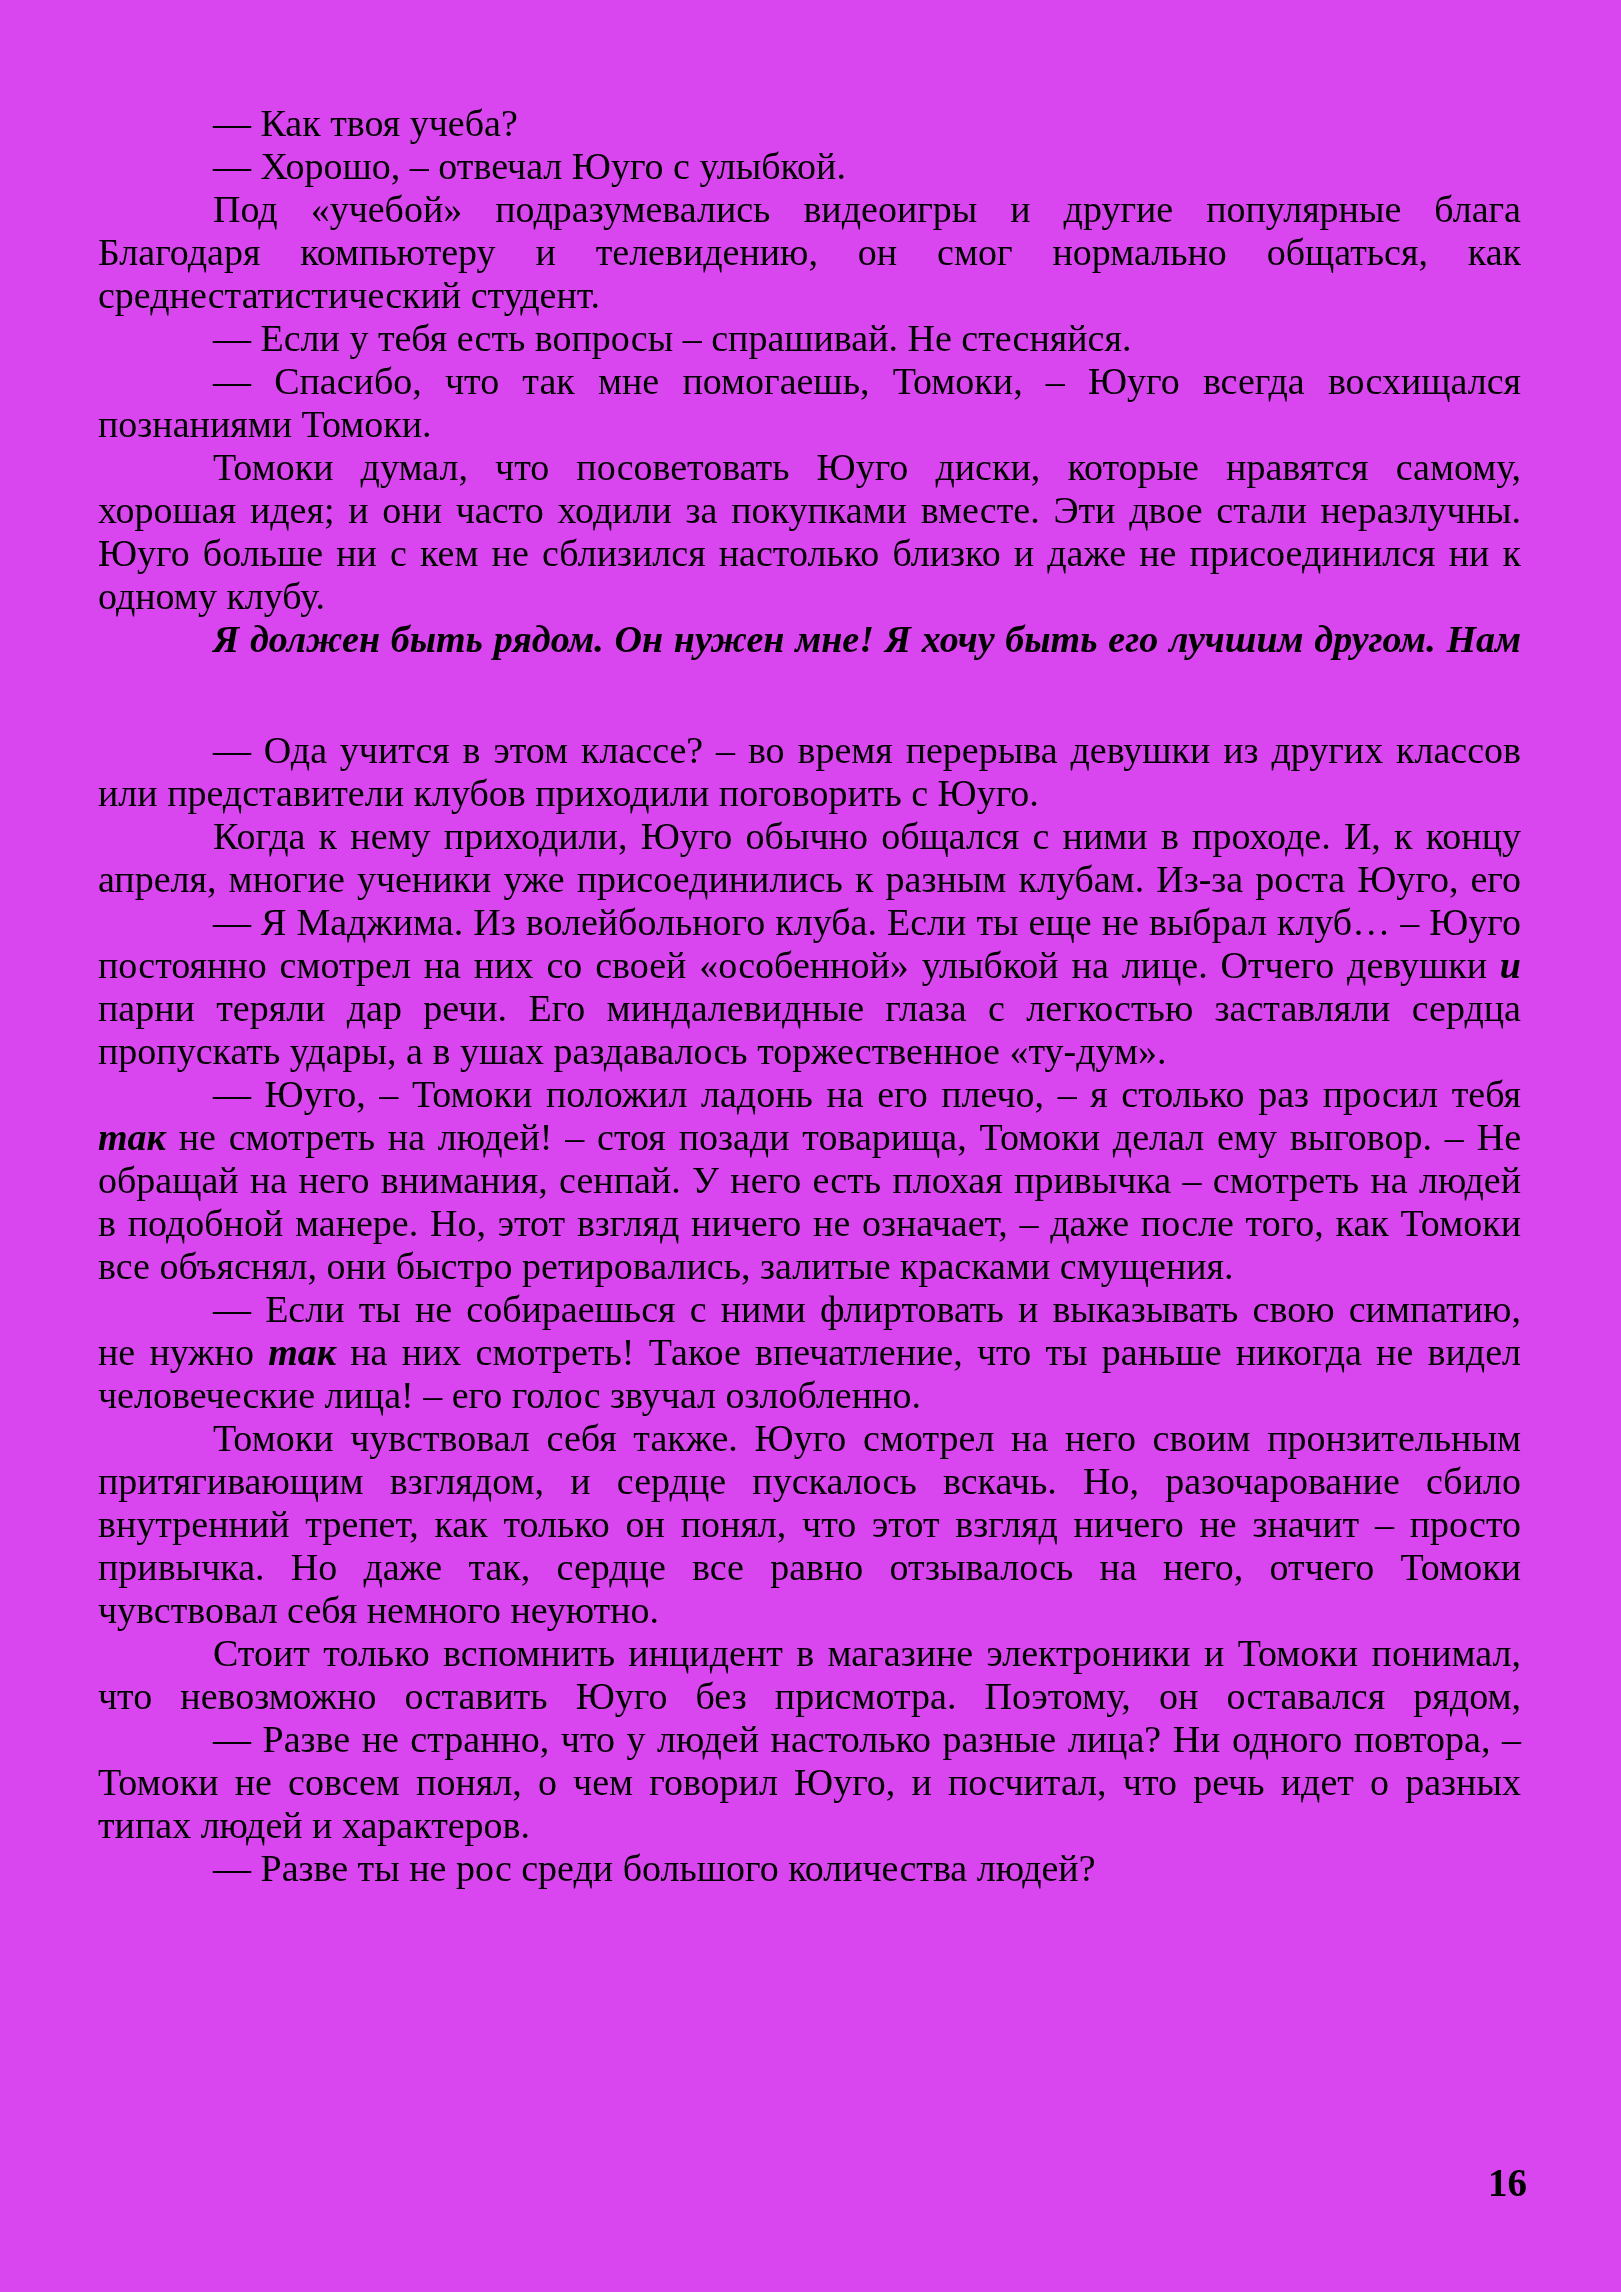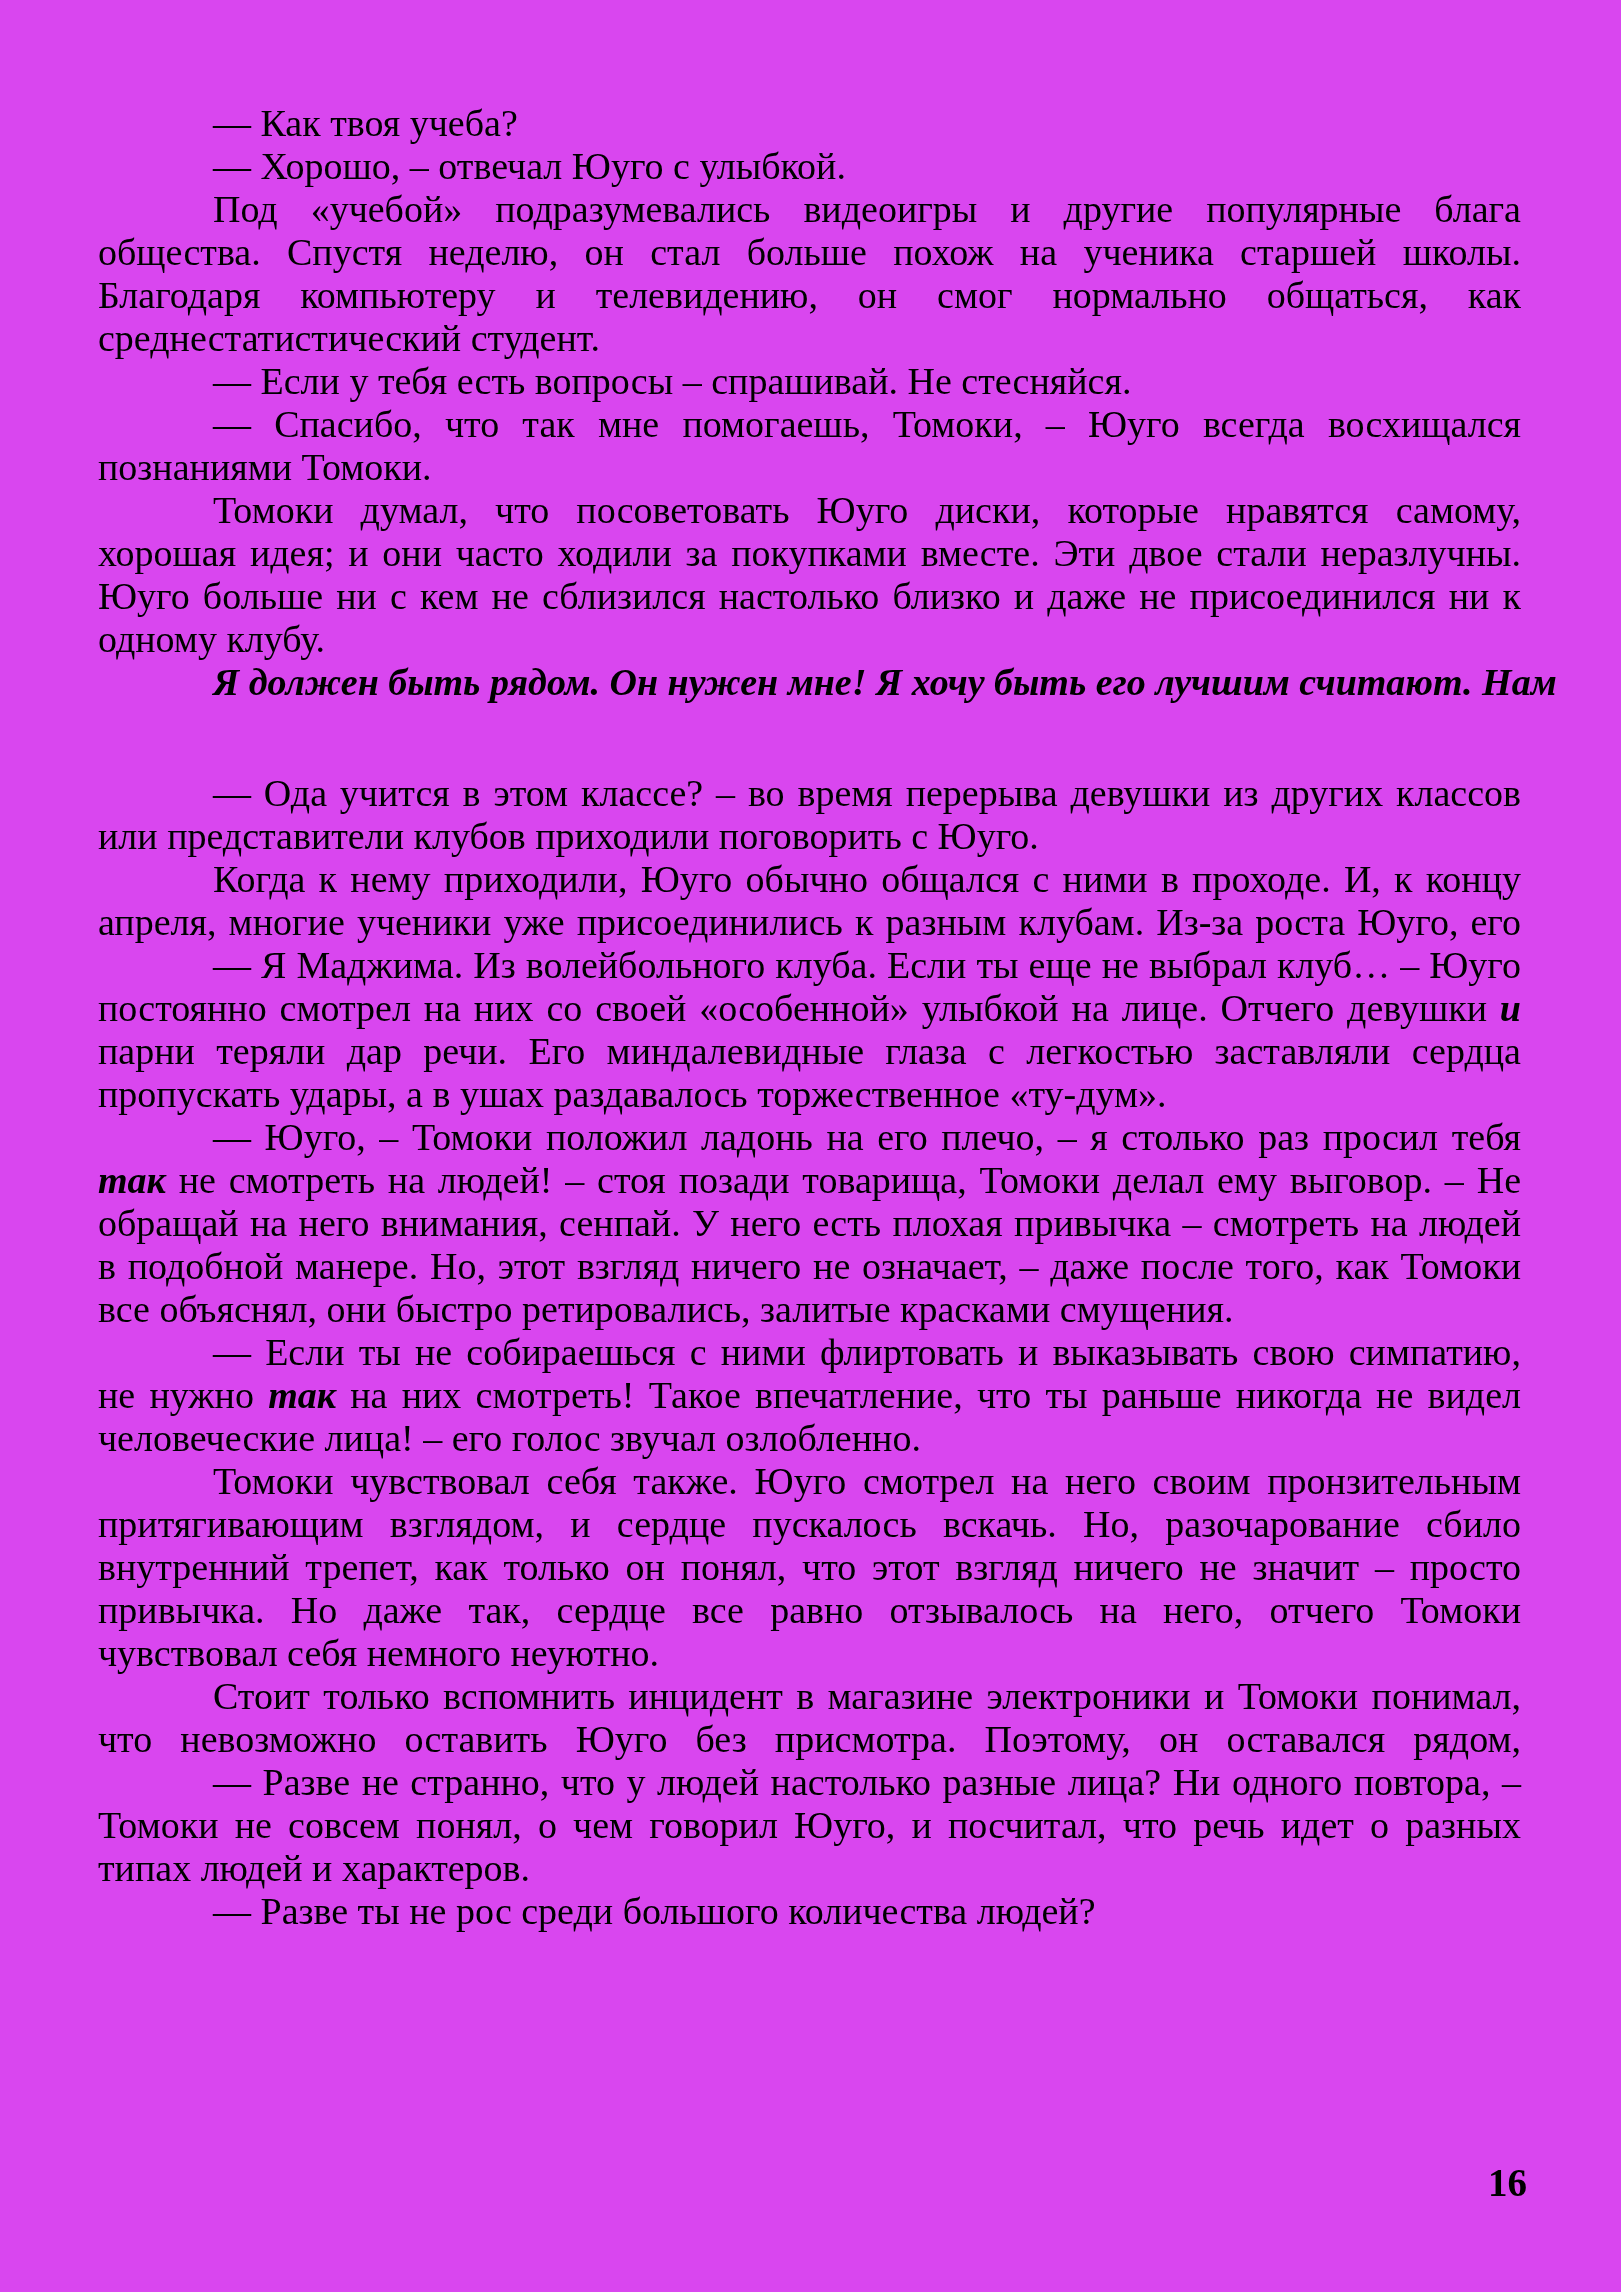--- a/index.html
+++ b/index.html
@@ -33,39 +33,38 @@
 <div class="page">
   <div class="column" id="text-column">
       <div>
         <span class="line indent last">— Как твоя учеба?</span>
       </div>
       <div>
         <span class="line indent last">— Хорошо, – отвечал Юуго с улыбкой.</span>
       </div>
       <div>
         <span class="line indent">Под «учебой» подразумевались видеоигры и другие популярные блага</span>
-        <span class="line">общества. Спустя неделю, он стал больше похож на ученика старшей школы.</span>
         <span class="line">Благодаря компьютеру и телевидению, он смог нормально общаться, как</span>
         <span class="line last">среднестатистический студент.</span>
       </div>
       <div>
         <span class="line indent last">— Если у тебя есть вопросы – спрашивай. Не стесняйся.</span>
       </div>
       <div>
         <span class="line indent">— Спасибо, что так мне помогаешь, Томоки, – Юуго всегда восхищался</span>
         <span class="line last">познаниями Томоки.</span>
       </div>
       <div>
         <span class="line indent">Томоки думал, что посоветовать Юуго диски, которые нравятся самому,</span>
         <span class="line">хорошая идея; и они часто ходили за покупками вместе. Эти двое стали неразлучны.</span>
         <span class="line">Юуго больше ни с кем не сблизился настолько близко и даже не присоединился ни к</span>
         <span class="line last">одному клубу.</span>
       </div>
       <div>
-        <span class="line indent ital">Я должен быть рядом. Он нужен мне! Я хочу быть его лучшим считают. Нам</span>
+        <span class="line indent ital">Я должен быть рядом. Он нужен мне! Я хочу быть его лучшим другом. Нам</span>
       </div>
       <div class="gap"></div>
       <div>
         <span class="line indent">— Ода учится в этом классе? – во время перерыва девушки из других классов</span>
         <span class="line last">или представители клубов приходили поговорить с Юуго.</span>
       </div>
       <div>
         <span class="line indent">Когда к нему приходили, Юуго обычно общался с ними в проходе. И, к концу</span>
         <span class="line">апреля, многие ученики уже присоединились к разным клубам. Из-за роста Юуго, его</span>
       </div>

